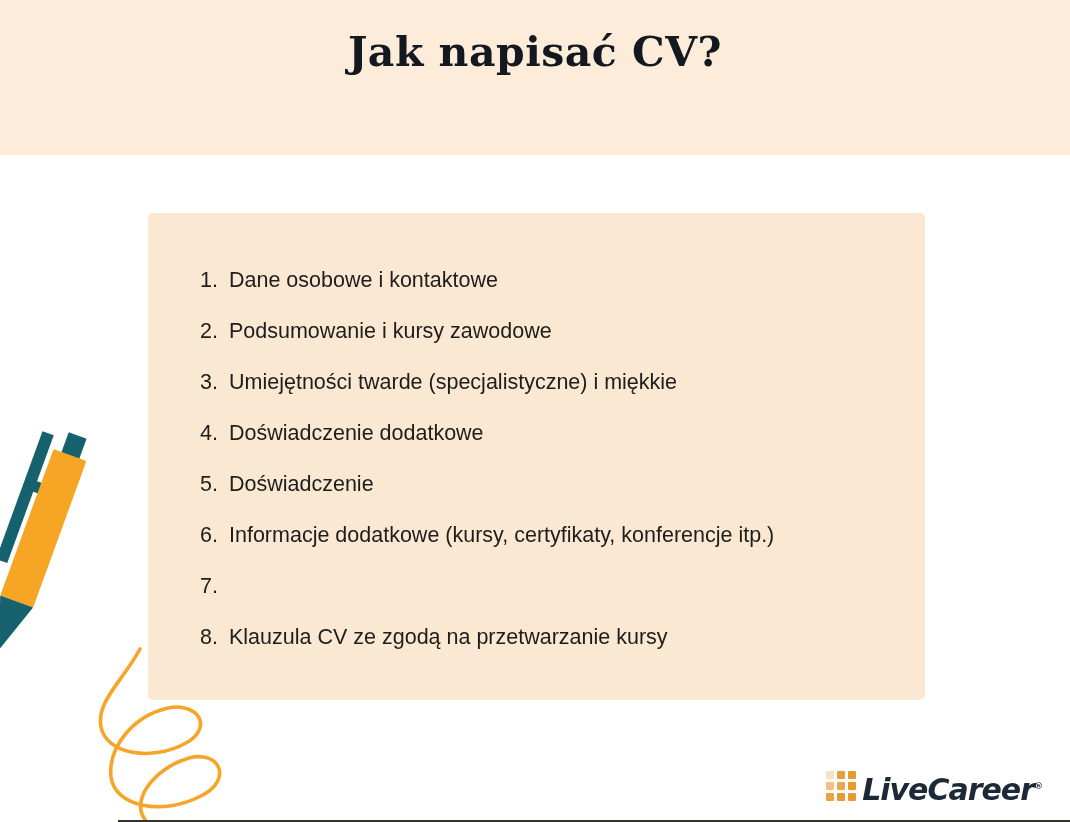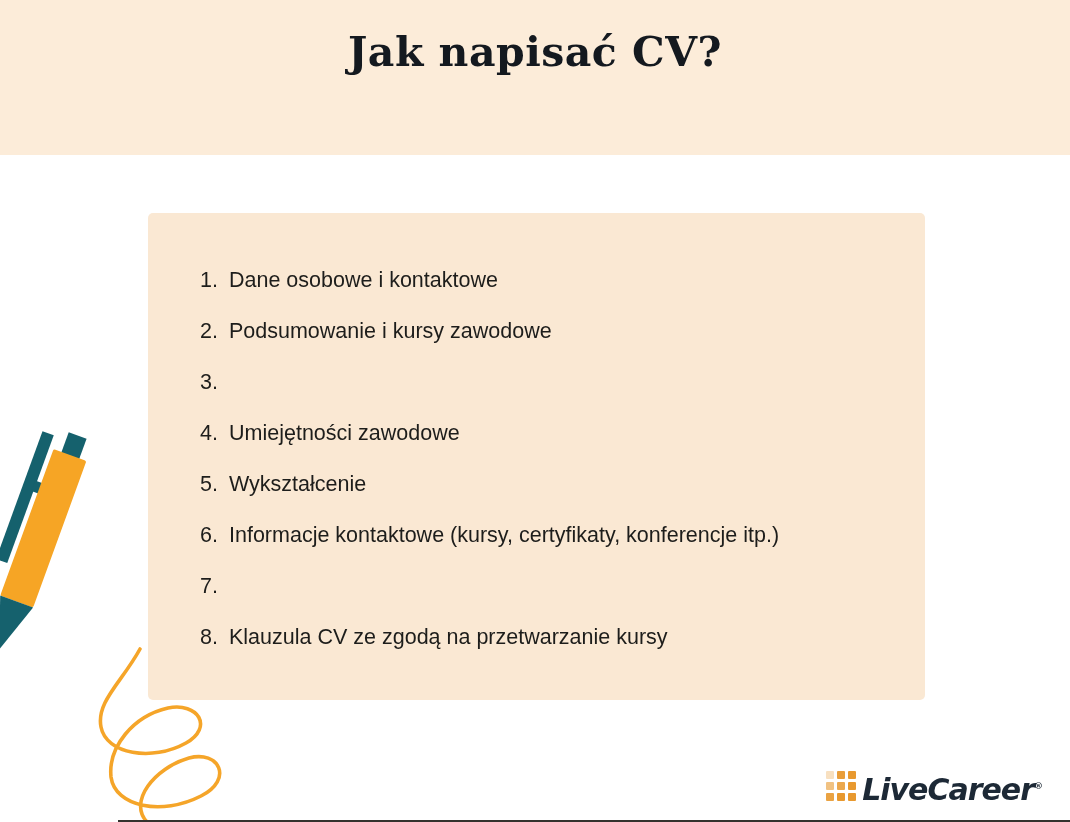--- a/index.html
+++ b/index.html
@@ -143,32 +143,33 @@
     <div class="panel-row">
       <span class="num">1.</span>
       <span class="txt">Dane osobowe i kontaktowe</span>
     </div>
     <div class="panel-row">
       <span class="num">2.</span>
       <span class="txt">Podsumowanie i kursy zawodowe</span>
     </div>
     <div class="panel-row">
       <span class="num">3.</span>
+      <span class="txt">Umiejętności twarde (specjalistyczne) i miękkie</span>
     </div>
     <div class="panel-row">
       <span class="num">4.</span>
-      <span class="txt">Umiejętności zawodowe</span>
+      <span class="txt">Doświadczenie dodatkowe</span>
     </div>
     <div class="panel-row">
       <span class="num">5.</span>
-      <span class="txt">Wykształcenie</span>
+      <span class="txt">Doświadczenie</span>
     </div>
     <div class="panel-row">
       <span class="num">6.</span>
-      <span class="txt">Informacje kontaktowe (kursy, certyfikaty, konferencje itp.)</span>
+      <span class="txt">Informacje dodatkowe (kursy, certyfikaty, konferencje itp.)</span>
     </div>
     <div class="panel-row">
       <span class="num">7.</span>
     </div>
     <div class="panel-row">
       <span class="num">8.</span>
       <span class="txt">Klauzula CV ze zgodą na przetwarzanie kursy</span>
     </div>
   </div>
 

